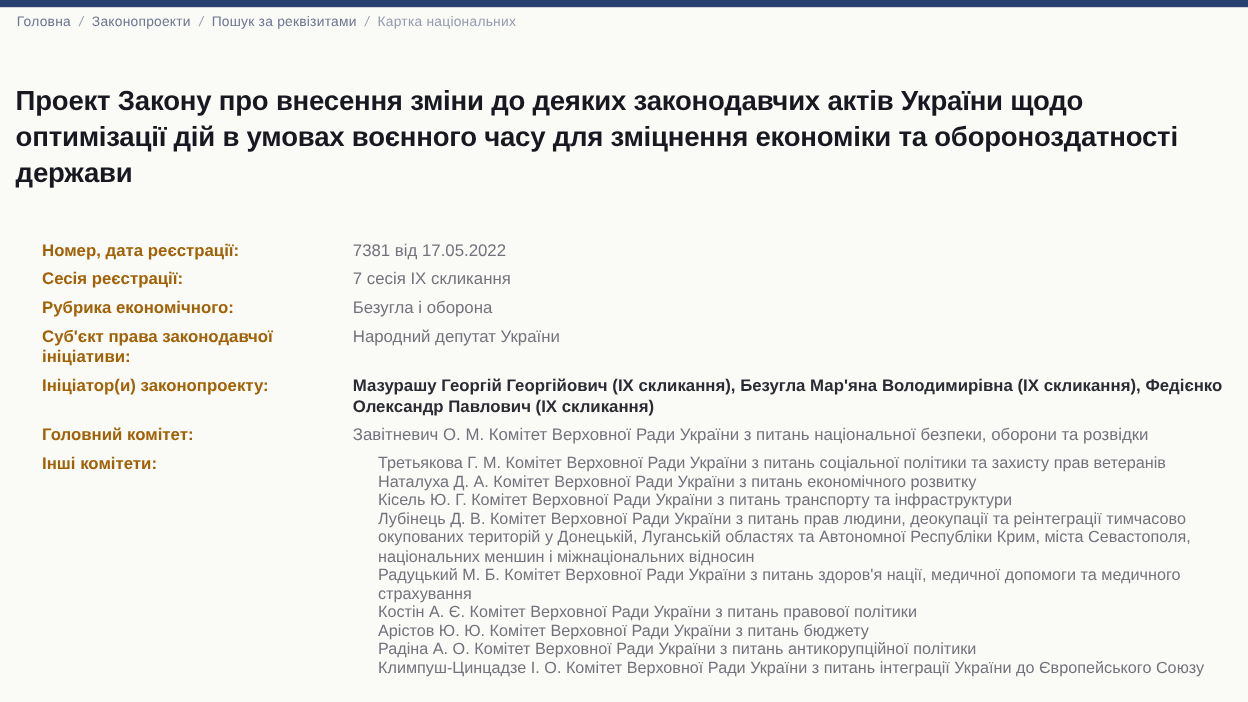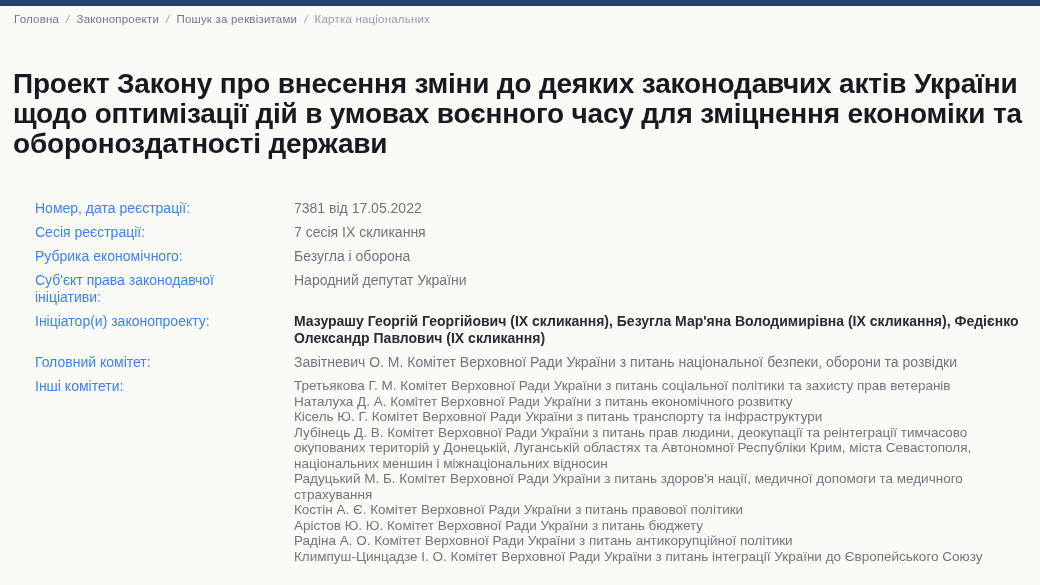--- a/index.html
+++ b/index.html
@@ -34,60 +34,61 @@
     color: #959cab;
   }
   .breadcrumb .sep {
     color: #9aa0b0;
     margin: 0 7px;
     font-style: italic;
   }
   .page-title {
     margin: 44px 0 0 13px;
     width: 1012px;
-    font-size: 28px;
+    font-size: 23px;
     font-weight: bold;
     line-height: 30px;
     color: #181820;
     letter-spacing: -0.2px;
   }
   .details {
     margin: 41px 0 0 13px;
   }
   .detail-row {
     display: flex;
     margin-bottom: 7px;
     align-items: flex-start;
   }
   .detail-label {
     width: 239px;
     flex-shrink: 0;
     padding-right: 20px;
     font-size: 14px;
-    font-weight: normal;
+    font-weight: bold;
     line-height: 17px;
-    color: #3b82f6;
+    color: #a16207;
     padding-left: 22px;
   }
   .detail-value {
     width: 765px;
     font-size: 14px;
     line-height: 17px;
     color: #73737d;
   }
   .detail-value.bold {
     font-weight: bold;
     color: #2a2b33;
   }
   .committees {
     font-size: 13.5px;
     line-height: 15.5px;
   }
   .committee-item {
     color: #73737d;
+    margin-left: 21px;
   }
 </style>
 </head>
 <body>
 
 <div class="topbar"></div>
 
 <nav class="breadcrumb">
   <a class="crumb-link">Головна</a><span class="sep">/</span><a class="crumb-link">Законопроекти</a><span class="sep">/</span><a class="crumb-link">Пошук за реквізитами</a><span class="sep">/</span><span class="crumb-current">Картка національних</span>
 </nav>

